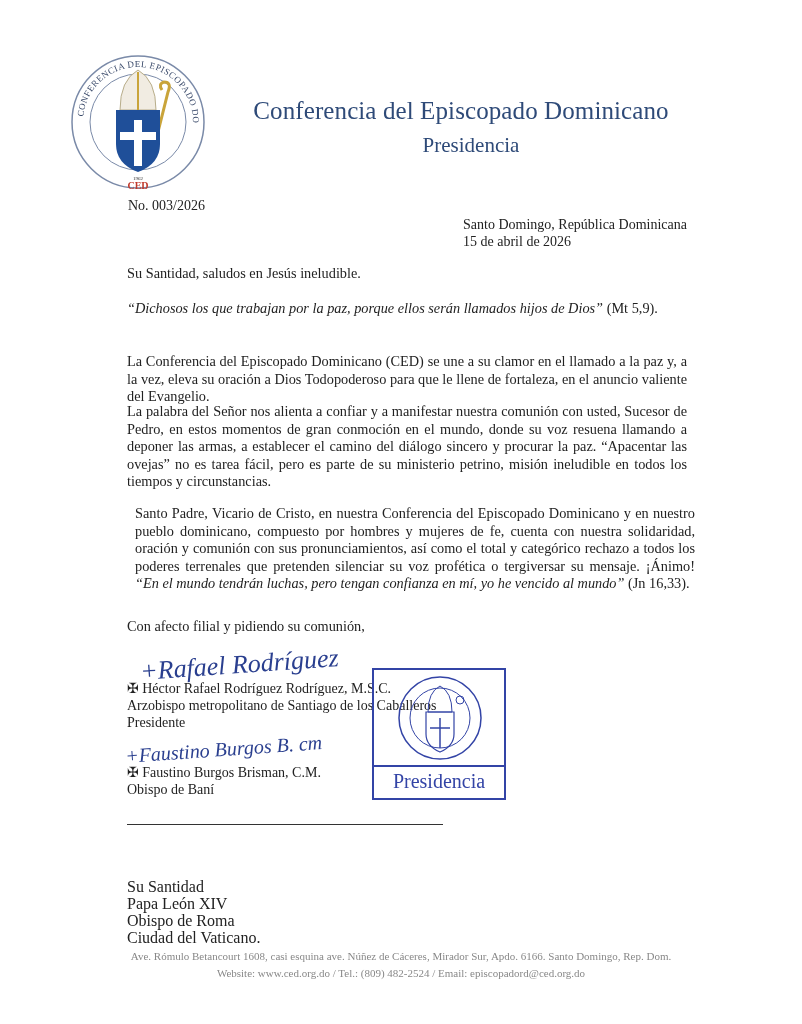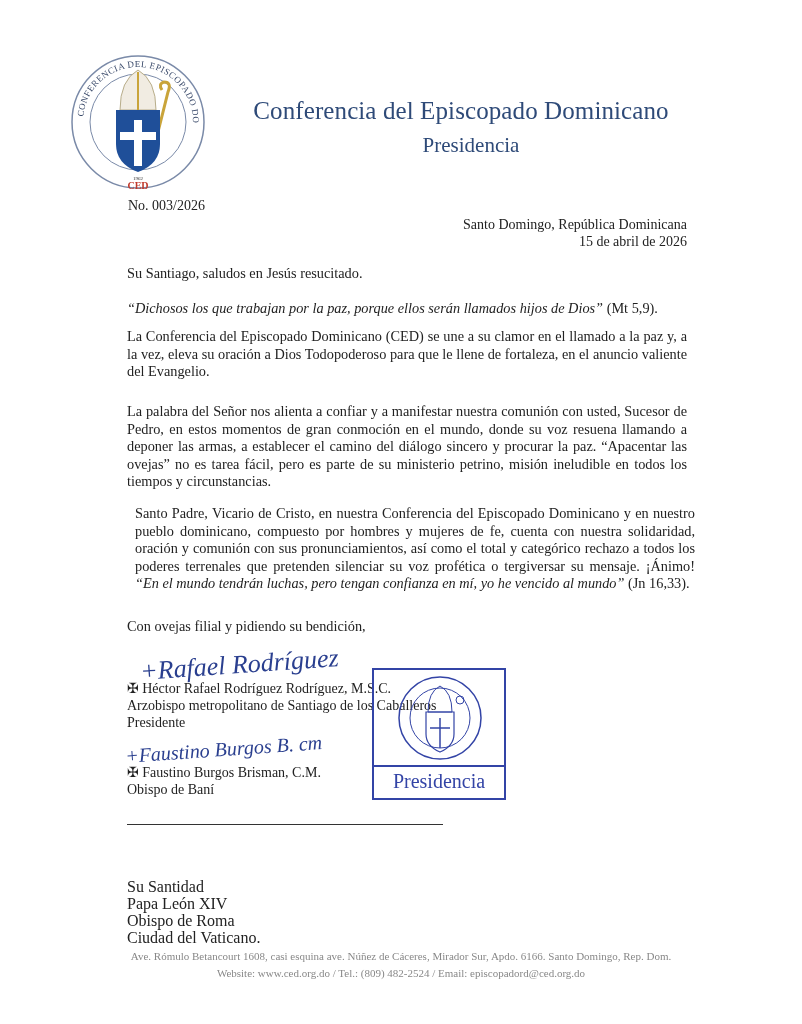--- a/index.html
+++ b/index.html
@@ -2,26 +2,26 @@
 <html><head>
 <meta charset="utf-8">
 <style>
   html, body { margin:0; padding:0; background:#fff; }
   body { width:802px; height:1024px; position:relative; overflow:hidden; font-family:"Liberation Serif","DejaVu Serif",serif; color:#222; }
   .abs { position:absolute; }
   .logo { left:68px; top:52px; width:140px; height:140px; }
   .hdr-title { left:0; width:802px; top:97px; text-align:center; padding-left:120px; box-sizing:border-box; font-size:25px; color:#2e4a78; letter-spacing:0.1px; }
   .hdr-sub { left:0; width:802px; top:133px; text-align:center; padding-left:140px; box-sizing:border-box; font-size:21px; color:#2e4a78; }
   .ref { left:128px; top:198px; font-size:14px; }
-  .place { right:115px; top:216px; text-align:right; font-size:14px; line-height:17px; }
+  .place { right:115px; top:216px; text-align:left; font-size:14px; line-height:17px; }
   .p { left:127px; width:560px; font-size:14.3px; line-height:17.5px; text-align:justify; }
   .p i { font-style:italic; }
   .greeting { top:265px; }
   .quote { top:300px; }
-  .para1 { top:328px; }
+  .para1 { top:353px; }
   .para2 { top:403px; }
   .para3 { top:505px;margin-left:8px; }
   .closing { top:618px; }
   .sig { left:127px; font-size:14px; line-height:17px; }
   .sig1 { top:680px; }
   .sig2 { top:764px; }
   .signature { font-family:"Liberation Serif",serif; font-style:italic; color:#2a3f8f; font-size:26px; transform:rotate(-4deg); }
   .signature1 { left:140px; top:650px; }
   .signature2 { left:125px; top:738px; font-size:20px; }
   .rule { left:127px; top:824px; width:316px; border-top:1px solid #333; }
@@ -61,26 +61,26 @@
 
 <div class="abs hdr-title">Conferencia del Episcopado Dominicano</div>
 <div class="abs hdr-sub">Presidencia</div>
 
 <div class="abs ref">No. 003/2026</div>
 <div class="abs place">
   <div>Santo Domingo, República Dominicana</div>
   <div>15 de abril de 2026</div>
 </div>
 
-<div class="abs p greeting">Su Santiago, saludos en Jesús resucitado.</div>
+<div class="abs p greeting">Su Santidad, saludos en Jesús ineludible.</div>
 <div class="abs p quote"><i>“Dichosos los que trabajan por la paz, porque ellos serán llamados hijos de Dios”</i><span> (Mt 5,9).</span></div>
 <div class="abs p para1">La Conferencia del Episcopado Dominicano (CED) se une a su clamor en el llamado a la paz y, a la vez, eleva su oración a Dios Todopoderoso para que le llene de fortaleza, en el anuncio valiente del Evangelio.</div>
 <div class="abs p para2">La palabra del Señor nos alienta a confiar y a manifestar nuestra comunión con usted, Sucesor de Pedro, en estos momentos de gran conmoción en el mundo, donde su voz resuena llamando a deponer las armas, a establecer el camino del diálogo sincero y procurar la paz. “Apacentar las ovejas” no es tarea fácil, pero es parte de su ministerio petrino, misión ineludible en todos los tiempos y circunstancias.</div>
 <div class="abs p para3"><span>Santo Padre, Vicario de Cristo, en nuestra Conferencia del Episcopado Dominicano y en nuestro pueblo dominicano, compuesto por hombres y mujeres de fe, cuenta con nuestra solidaridad, oración y comunión con sus pronunciamientos, así como el total y categórico rechazo a todos los poderes terrenales que pretenden silenciar su voz profética o tergiversar su mensaje. ¡Ánimo! </span><i>“En el mundo tendrán luchas, pero tengan confianza en mí, yo he vencido al mundo”</i><span> (Jn 16,33).</span></div>
-<div class="abs p closing">Con ovejas filial y pidiendo su bendición,</div>
+<div class="abs p closing">Con afecto filial y pidiendo su comunión,</div>
 
 <div class="abs signature signature1">+Rafael Rodríguez</div>
 <div class="abs sig sig1">
   <div>✠ Héctor Rafael Rodríguez Rodríguez, M.S.C.</div>
   <div>Arzobispo metropolitano de Santiago de los Caballeros</div>
   <div>Presidente</div>
 </div>
 
 <div class="abs signature signature2">+Faustino Burgos B. cm</div>
 <div class="abs sig sig2">

